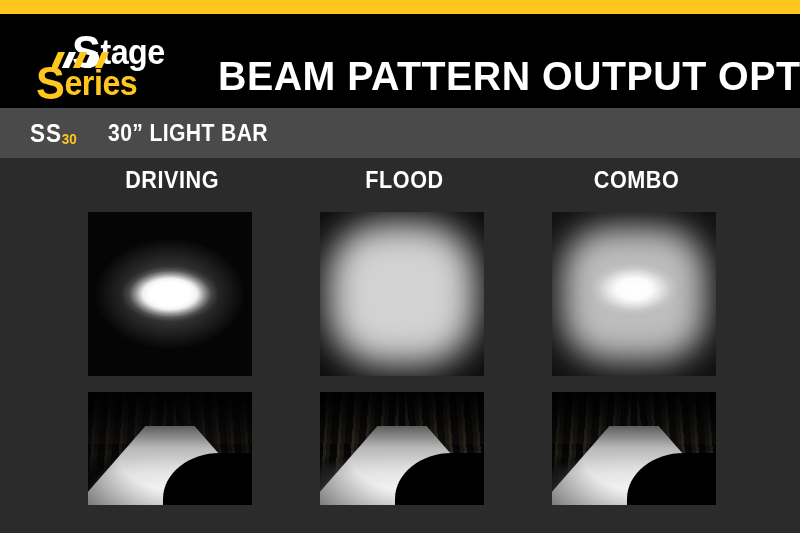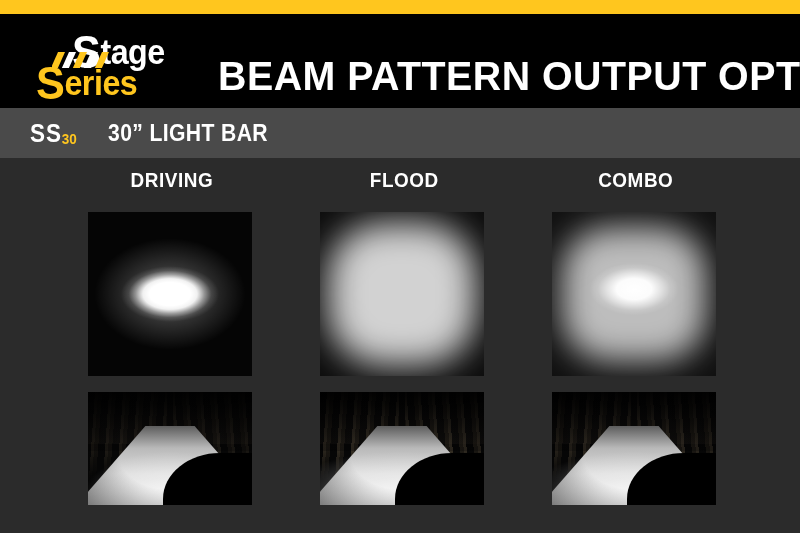--- a/index.html
+++ b/index.html
@@ -97,21 +97,21 @@
   }
 
   .col { position:absolute; top:0; width:232px; }
   .col-0 { left:56px; }
   .col-1 { left:288px; }
   .col-2 { left:520px; }
 
   .col-label {
     position:absolute; top:11px; left:0; width:232px;
     text-align:center; color:#ffffff;
-    font-size:21px; font-weight:bold; letter-spacing:0.6px;
+    font-size:24px; font-weight:bold; letter-spacing:0.6px;
     line-height:21px;
   }
   .col-label span { display:inline-block; transform:scaleX(0.9); }
 
   
   .beam {
     position:absolute; top:54px; left:32px;
     width:164px; height:164px;
     background:#0a0a0a; overflow:hidden;
   }

